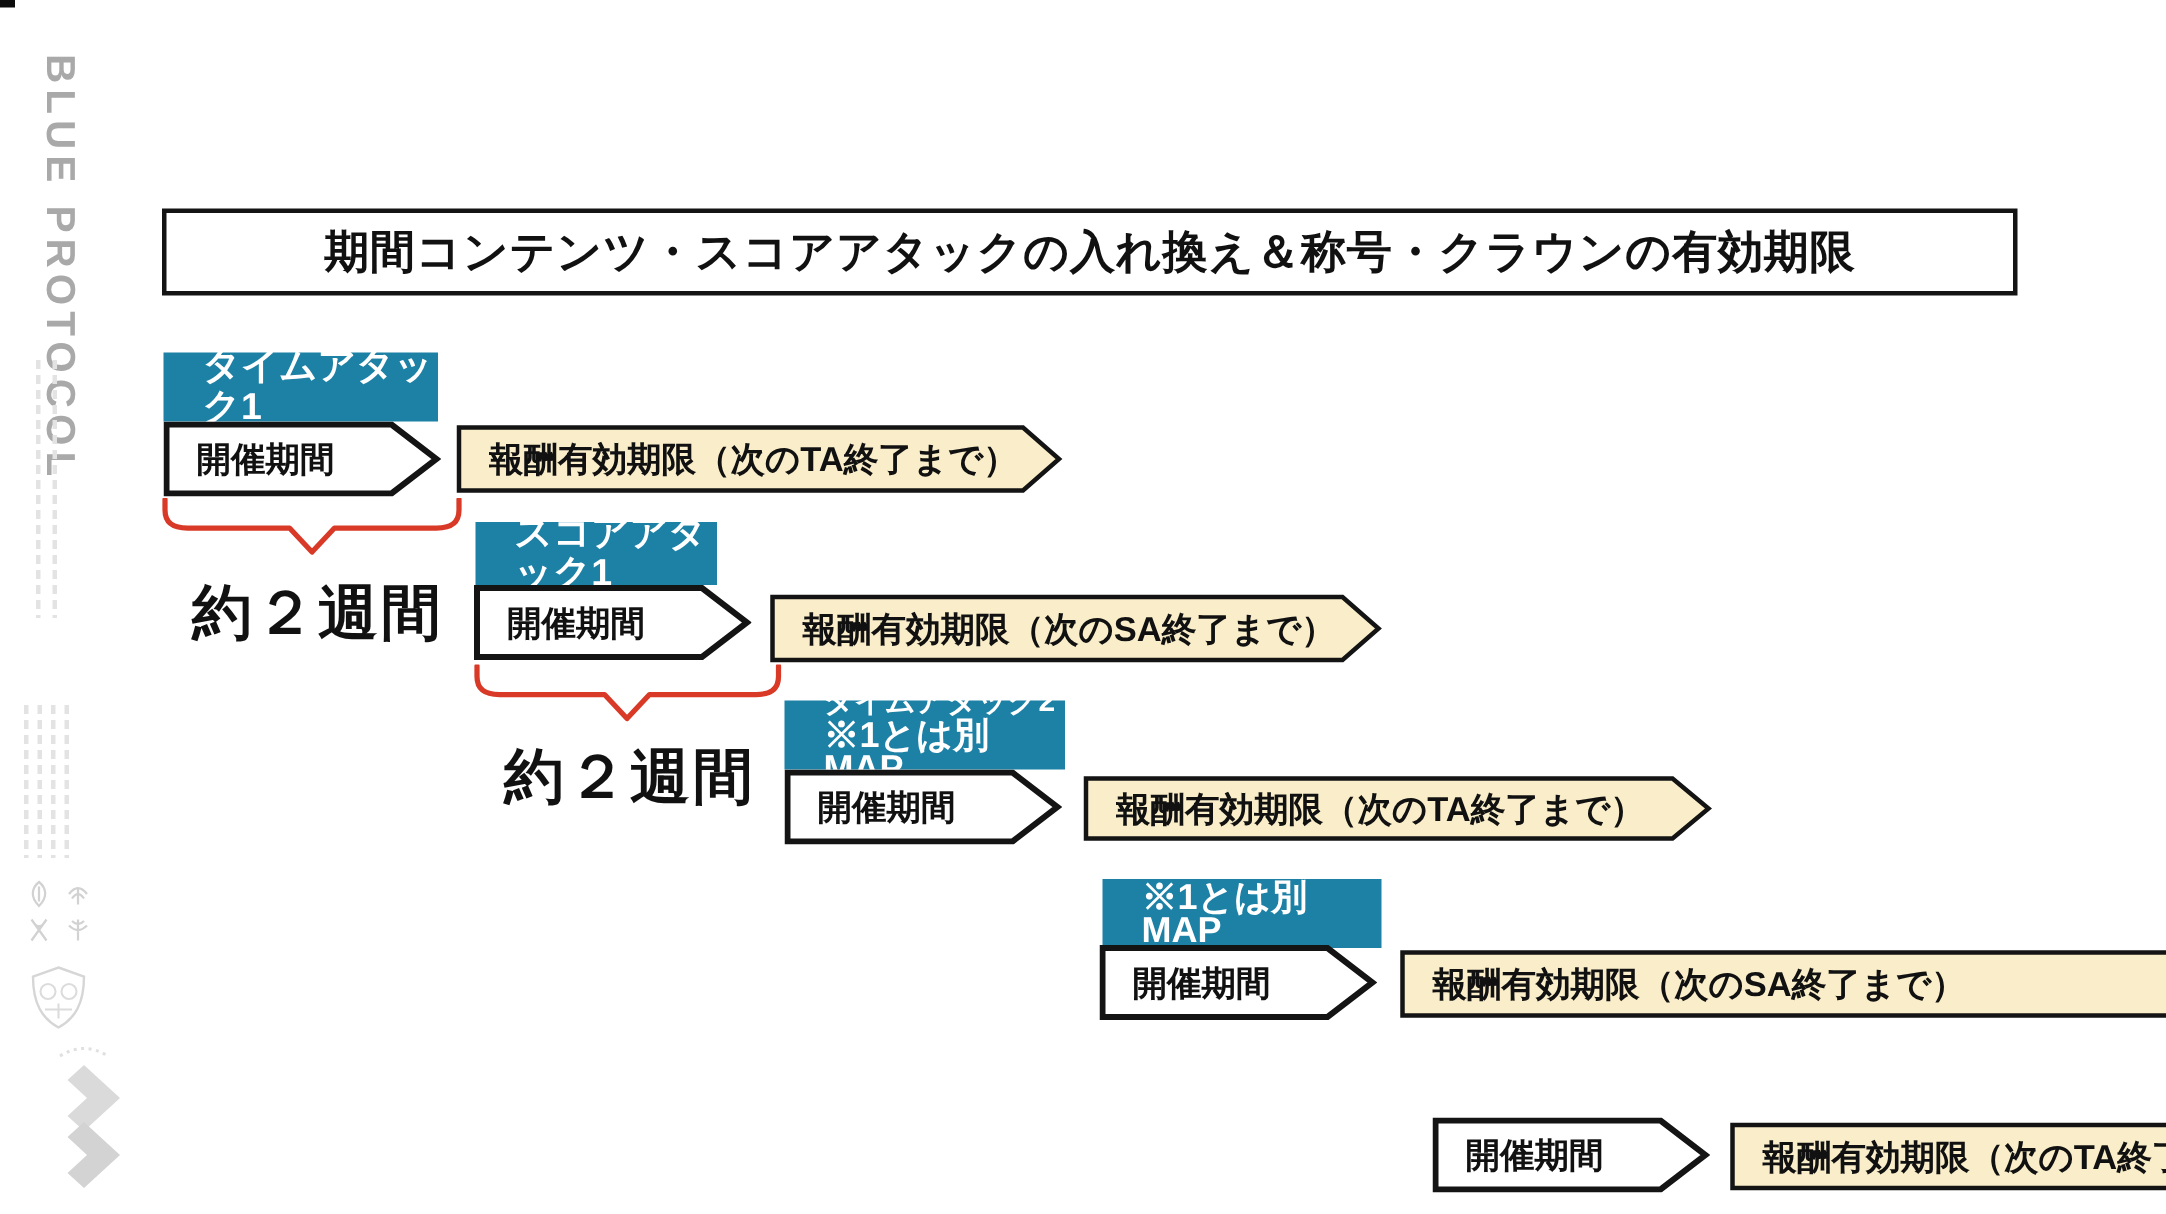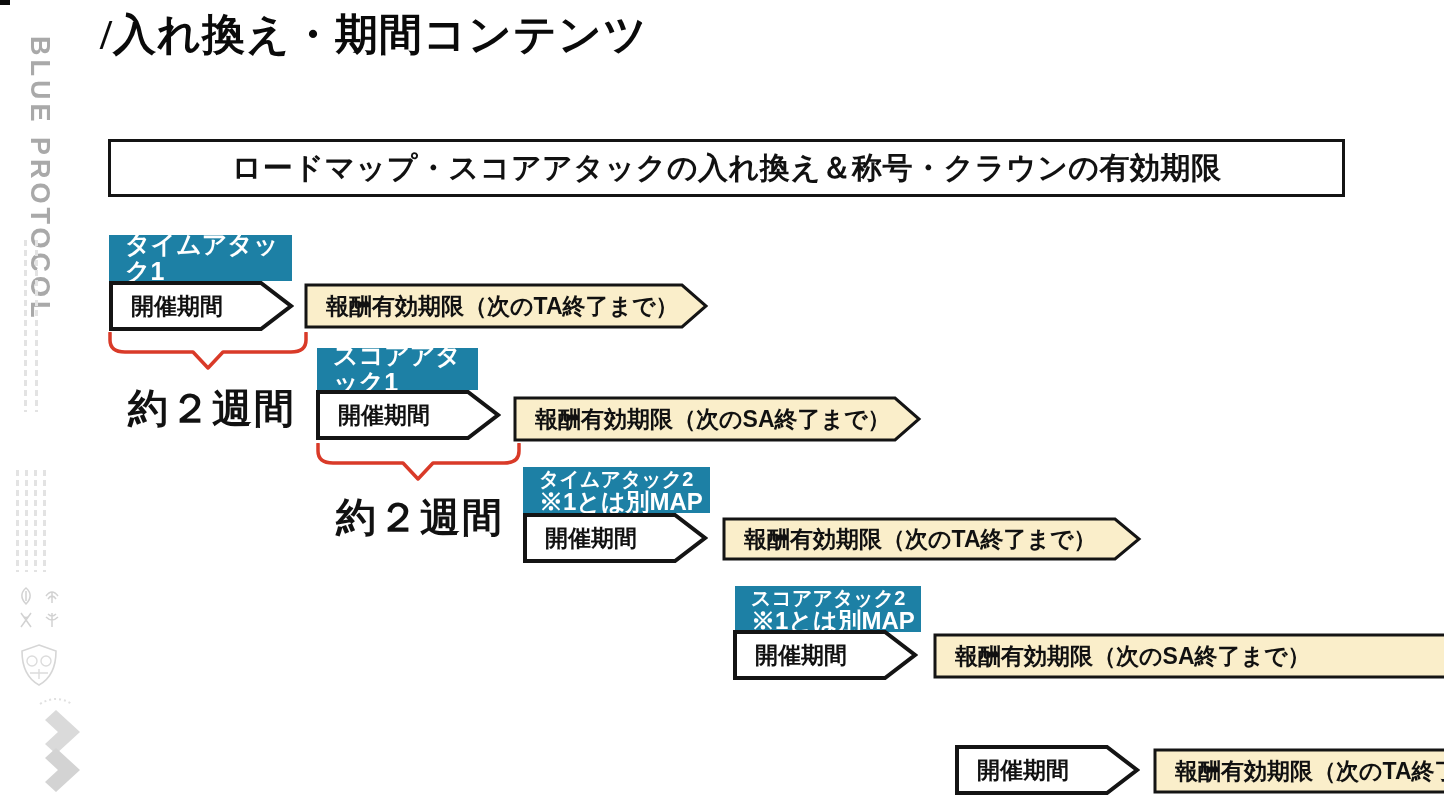--- a/index.html
+++ b/index.html
@@ -11,21 +11,21 @@
   .title-main{font-family:"Liberation Serif",serif;font-weight:bold;font-size:66px;letter-spacing:2px;color:#0a0a0a;}
   .title-sub{font-family:"Liberation Serif",serif;font-weight:bold;font-size:43px;margin-left:10px;letter-spacing:1px;color:#0a0a0a;}
 
   
   .banner{position:absolute;left:108px;top:139px;width:1237px;height:58px;box-sizing:border-box;
           border:3px solid #141414;background:#fff;display:flex;align-items:center;justify-content:center;}
   .banner span{font-size:30px;font-weight:bold;letter-spacing:0.5px;}
 
   
   .tag{position:absolute;background:#1d80a5;color:#fff;font-weight:bold;box-sizing:border-box;
-       display:flex;flex-direction:column;justify-content:center;padding-left:16px;}
+       display:flex;flex-direction:column;justify-content:center;padding-left:26px;}
   .tag .tag-line1{font-size:25px;line-height:27px;}
   .tag.two .tag-line1{font-size:20px;line-height:23px;}
   .tag .tag-line2{font-size:24px;line-height:22px;}
   .arrow{position:absolute;}
   .arrow svg{display:block;}
   .arrow .atext{position:absolute;left:0;top:0;right:0;bottom:0;display:flex;align-items:center;
                padding-left:22px;font-weight:bold;font-size:23px;white-space:nowrap;overflow:hidden;}
   .bracket{position:absolute;}
   .weeks{position:absolute;width:200px;text-align:center;font-size:40px;font-weight:bold;letter-spacing:2px;}
 
@@ -103,25 +103,24 @@
     <circle cx="30" cy="18" r="5" fill="none" stroke="#dcdcdc" stroke-width="1.4"></circle>
     <path d="M14,30 L32,30 M23,26 L23,36" fill="none" stroke="#dcdcdc" stroke-width="1.4"></path>
   </svg>
   <svg width="60" height="98" viewBox="0 0 60 98" style="position:absolute;left:26px;top:696px;">
     <path d="M14,8 Q30,-2 46,8" fill="none" stroke="#e0e0e0" stroke-width="2" stroke-dasharray="2 3"></path>
     <polygon points="30,14 54,36 30,58 19,48 32,36 19,24" fill="#dadada"></polygon>
     <polygon points="30,52 54,74 30,96 19,86 32,74 19,62" fill="#d3d3d3"></polygon>
   </svg>
 
   <div class="title">
-    <span class="title-sub">/入れ換え・期間コンテンツ</span>
   </div>
 
   <div class="banner">
-    <span>ロードマップ・スコアアタックの入れ換え＆称号・クラウンの有効期限</span>
+    <span>期間コンテンツ・スコアアタックの入れ換え＆称号・クラウンの有効期限</span>
   </div>
 
   <div class="tag r1-tag">
     <span class="tag-line1">タイムアタック1</span>
   </div>
   <div class="arrow r1-period">
     <svg width="185" height="50" viewBox="0 0 185 50">
       <polygon points="2,2 152,2 182,25 152,48 2,48" fill="#ffffff" stroke="#141414" stroke-width="4"></polygon>
     </svg>
     <div class="atext">開催期間</div>

